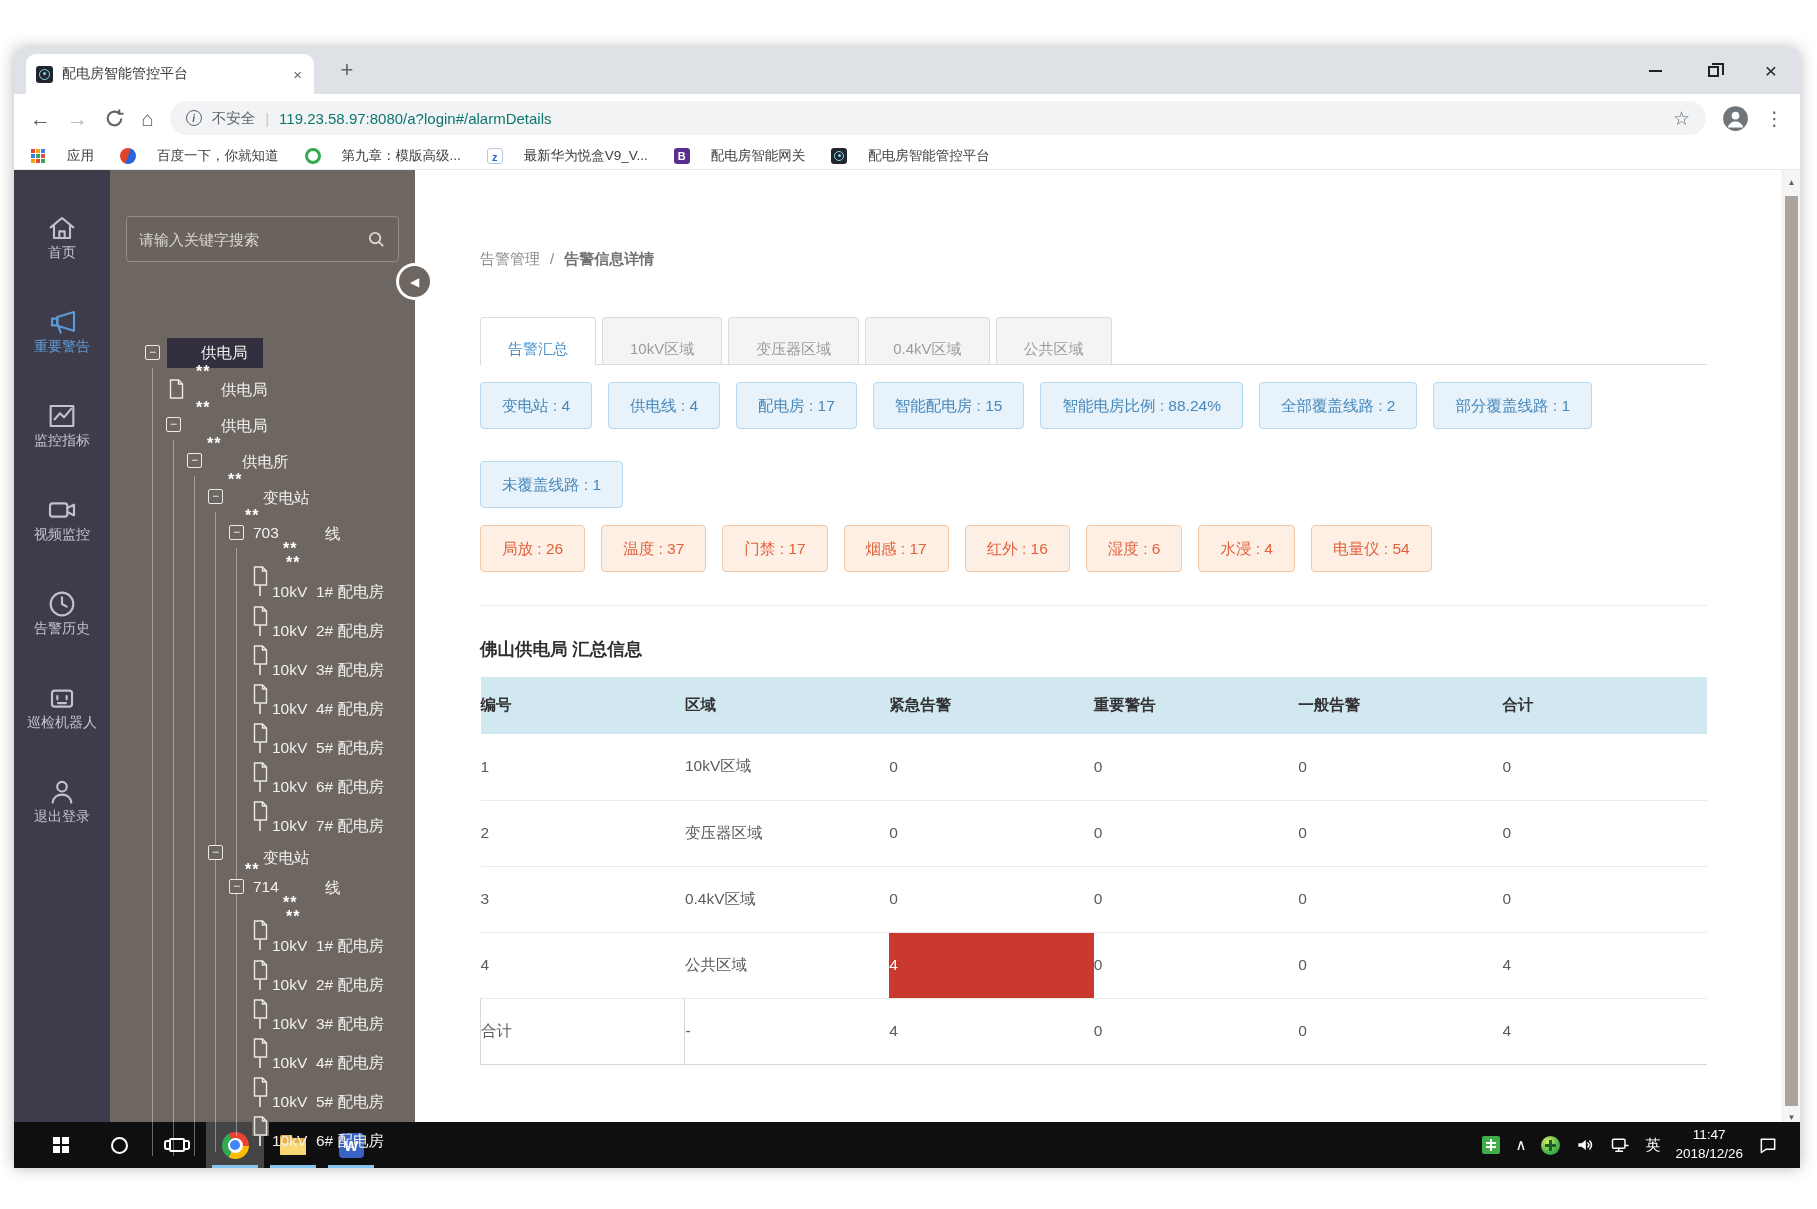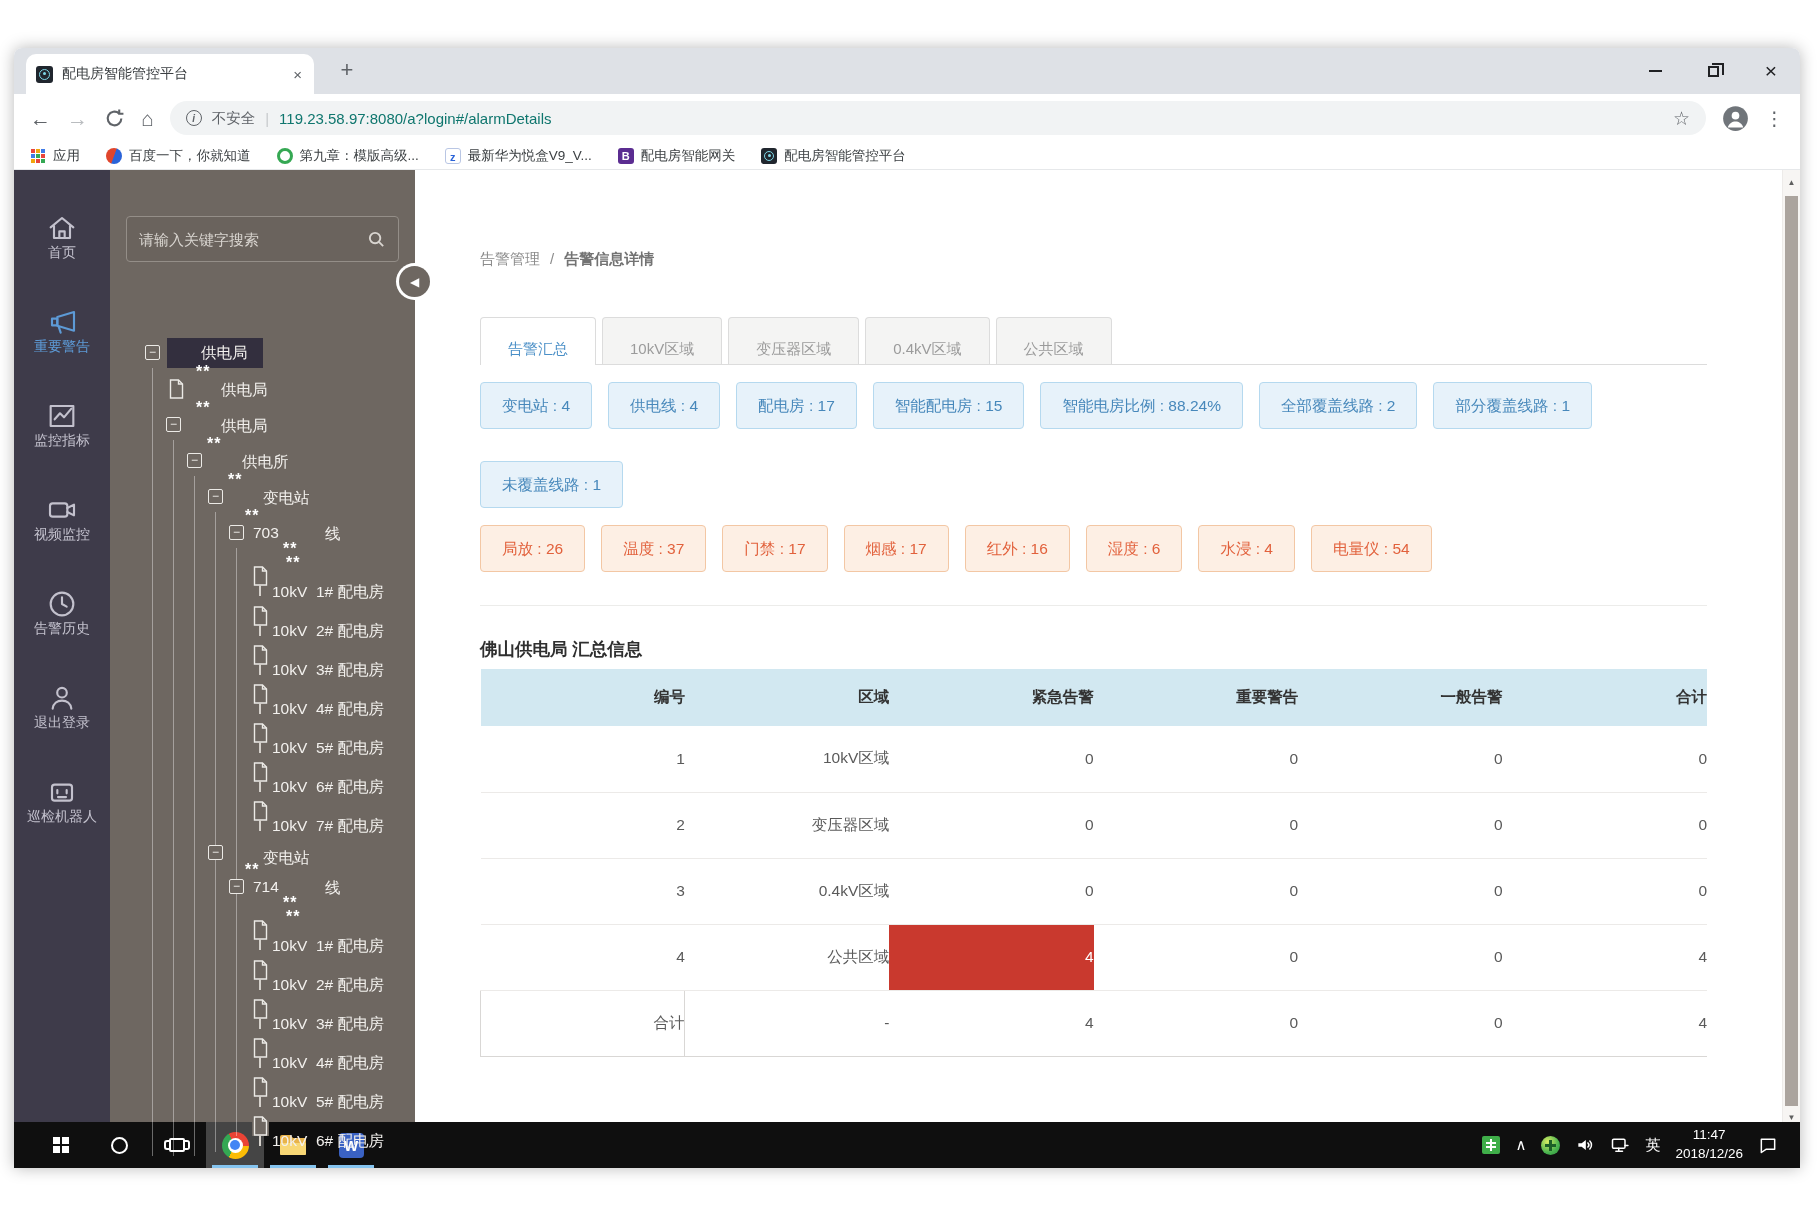--- a/index.html
+++ b/index.html
@@ -42,21 +42,21 @@
   .sec-label { color:#5f6368; font-size:14.5px; }
   .addr-sep { color:#c7cacd; font-size:15px; }
   .url { flex:1; color:#0f766e; font-size:15px; white-space:nowrap; overflow:hidden; }
   .star { color:#5f6368; font-size:19px; }
   .avatar { width:27px; height:27px; flex:0 0 auto; }
   .menu-dots { color:#5f6368; font-size:19px; letter-spacing:0; }
 
   
   .bookmarks { height:28px; background:#fff; border-bottom:1px solid #e6e8ea;
     display:flex; align-items:center; gap:26px; padding:0 16px; }
-  .bookmark { display:flex; align-items:center; gap:7px; font-size:13.5px; color:#3c4043; white-space:nowrap; }
+  .bookmark { display:flex; align-items:center; gap:21px; font-size:13.5px; color:#3c4043; white-space:nowrap; }
   .bm-icon { width:16px; height:16px; flex:0 0 auto; position:relative; font:700 11px/16px "Liberation Sans",sans-serif; text-align:center; }
   .ic-apps-grid-icon::before { content:""; position:absolute; left:1px; top:1px; width:4px; height:4px; background:#e8453c;
     box-shadow:5px 0 #f2a60c,10px 0 #3e7be8,0 5px #3e7be8,5px 5px #34a853,10px 5px #e8453c,0 10px #f2a60c,5px 10px #e8453c,10px 10px #34a853; }
   .ic-baidu-icon { border-radius:50%; background:linear-gradient(110deg,#e0452c 48%,#2a63d8 52%); }
   .ic-chapter-icon { border-radius:50%; border:3px solid #35a853; }
   .ic-huawei-box-icon { background:#fff; border:1px solid #b9c6e4; border-radius:3px; color:#2a63d8; }
   .ic-gateway-icon { background:#5b2d91; border-radius:3px; color:#fff; }
   .ic-platform-atom-icon { background:#20262e; border-radius:3px; }
   .ic-platform-atom-icon::before { content:""; position:absolute; inset:3px; border:1.4px solid #7fd8e8; border-radius:50%; }
   .ic-platform-atom-icon::after { content:""; position:absolute; left:6.5px; top:6.5px; width:3px; height:3px; background:#7fd8e8; border-radius:50%; }
@@ -115,21 +115,21 @@
   .rtab.active { background:#fff; color:#4a8fc7; }
   .rtab.active::after { content:""; position:absolute; left:0; right:0; bottom:-1px; height:1px; background:#fff; }
   .stats { display:flex; flex-wrap:wrap; gap:16px; margin-top:17px; }
   .stats.orange { }
   .stat { height:47px; line-height:45px; padding:0 21px; border-radius:4px; font-size:15.5px; white-space:pre; }
   .stats.blue .stat { background:#e7f2fa; border:1px solid #b5d9ef; color:#4788bb; }
   .stats.orange .stat { background:#fdefe4; border:1px solid #f3c7a4; color:#e2613c; }
   .flex-break { width:100%; height:0; }
   .divider { height:1px; background:#ececea; margin-top:33px; }
   .sum-title { margin-top:31px; font-size:17.5px; font-weight:bold; color:#2f2f2f; }
-  table.sum { margin-top:8px; width:100%; border-collapse:collapse; text-align:right; }
+  table.sum { margin-top:16px; width:100%; border-collapse:collapse; text-align:left; }
   table.sum th { background:#d2e8f1; height:57px; font-size:15.5px; color:#333; font-weight:bold; }
   table.sum th, table.sum td { width:16.66%; }
   table.sum td { height:66px; font-size:15.5px; color:#5a5a5a; border-bottom:1px solid #eceae8; }
   table.sum td.hl { color:#fff; }
   tr.total-row td { border-top:1px solid #d9d7d5; border-bottom:1px solid #d9d7d5; }
   tr.total-row td:first-child { border-left:1px solid #d9d7d5; border-right:1px solid #d9d7d5; }
 
   
   .page-scroll { width:18px; background:#f7f5f3; border-left:1px solid #edebe9; position:relative; flex:0 0 auto; }
   .ps-arrow { position:absolute; left:0; right:0; text-align:center; font-size:8px; color:#5f5f5f; }
@@ -286,33 +286,33 @@
             <span class="sb-label">视频监控</span>
           </div>
           <div class="sb-item">
             <span class="sb-ic ic-clock-icon"><svg viewBox="0 0 24 24">
                 <circle cx="12" cy="12" r="8.5"></circle>
                 <path d="M12 7v5l3.5 2"></path>
               </svg></span>
             <span class="sb-label">告警历史</span>
           </div>
           <div class="sb-item">
-            <span class="sb-ic ic-user-icon"><svg viewBox="0 0 24 24">
-                <circle cx="12" cy="8" r="3.6"></circle>
-                <path d="M5 20c.5-4 3.5-6 7-6s6.5 2 7 6"></path>
-              </svg></span>
-            <span class="sb-label">退出登录</span>
-          </div>
-          <div class="sb-item">
             <span class="sb-ic ic-robot-icon"><svg viewBox="0 0 24 24">
                 <rect x="4.5" y="6.5" width="15" height="12" rx="2"></rect>
                 <path d="M8.5 10.5v2.5M15.5 10.5v2.5"></path>
                 <path d="M9 15.8h6"></path>
               </svg></span>
             <span class="sb-label">巡检机器人</span>
+          </div>
+          <div class="sb-item">
+            <span class="sb-ic ic-user-icon"><svg viewBox="0 0 24 24">
+                <circle cx="12" cy="8" r="3.6"></circle>
+                <path d="M5 20c.5-4 3.5-6 7-6s6.5 2 7 6"></path>
+              </svg></span>
+            <span class="sb-label">退出登录</span>
           </div>
         </nav>
 
       <div class="treepanel">
         <div class="searchbox">
           <input placeholder="请输入关键字搜索" style="">
           <span class="search-ic">
             <svg viewBox="0 0 20 20">
                 <circle cx="8.5" cy="8.5" r="5.5"></circle>
                 <path d="M12.8 12.8 17 17"></path>

